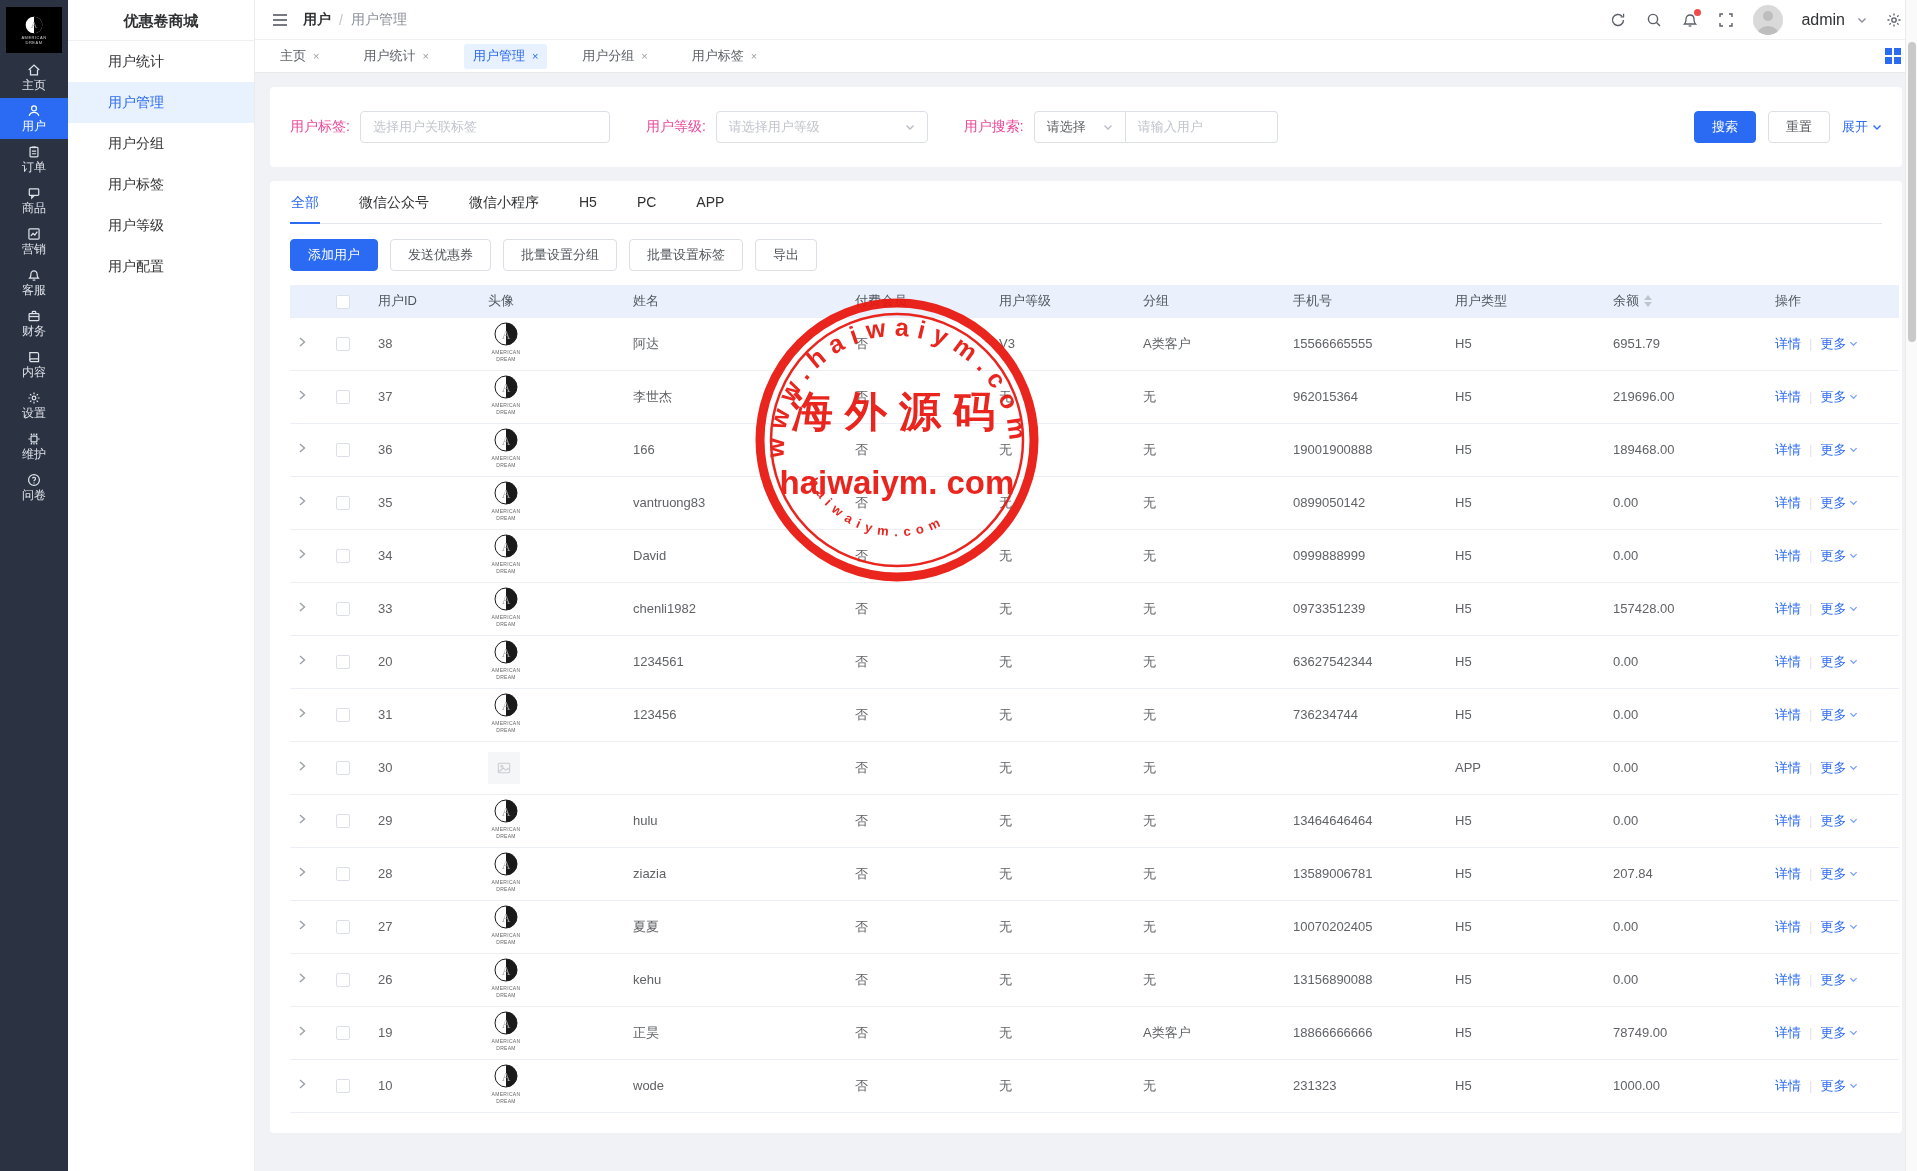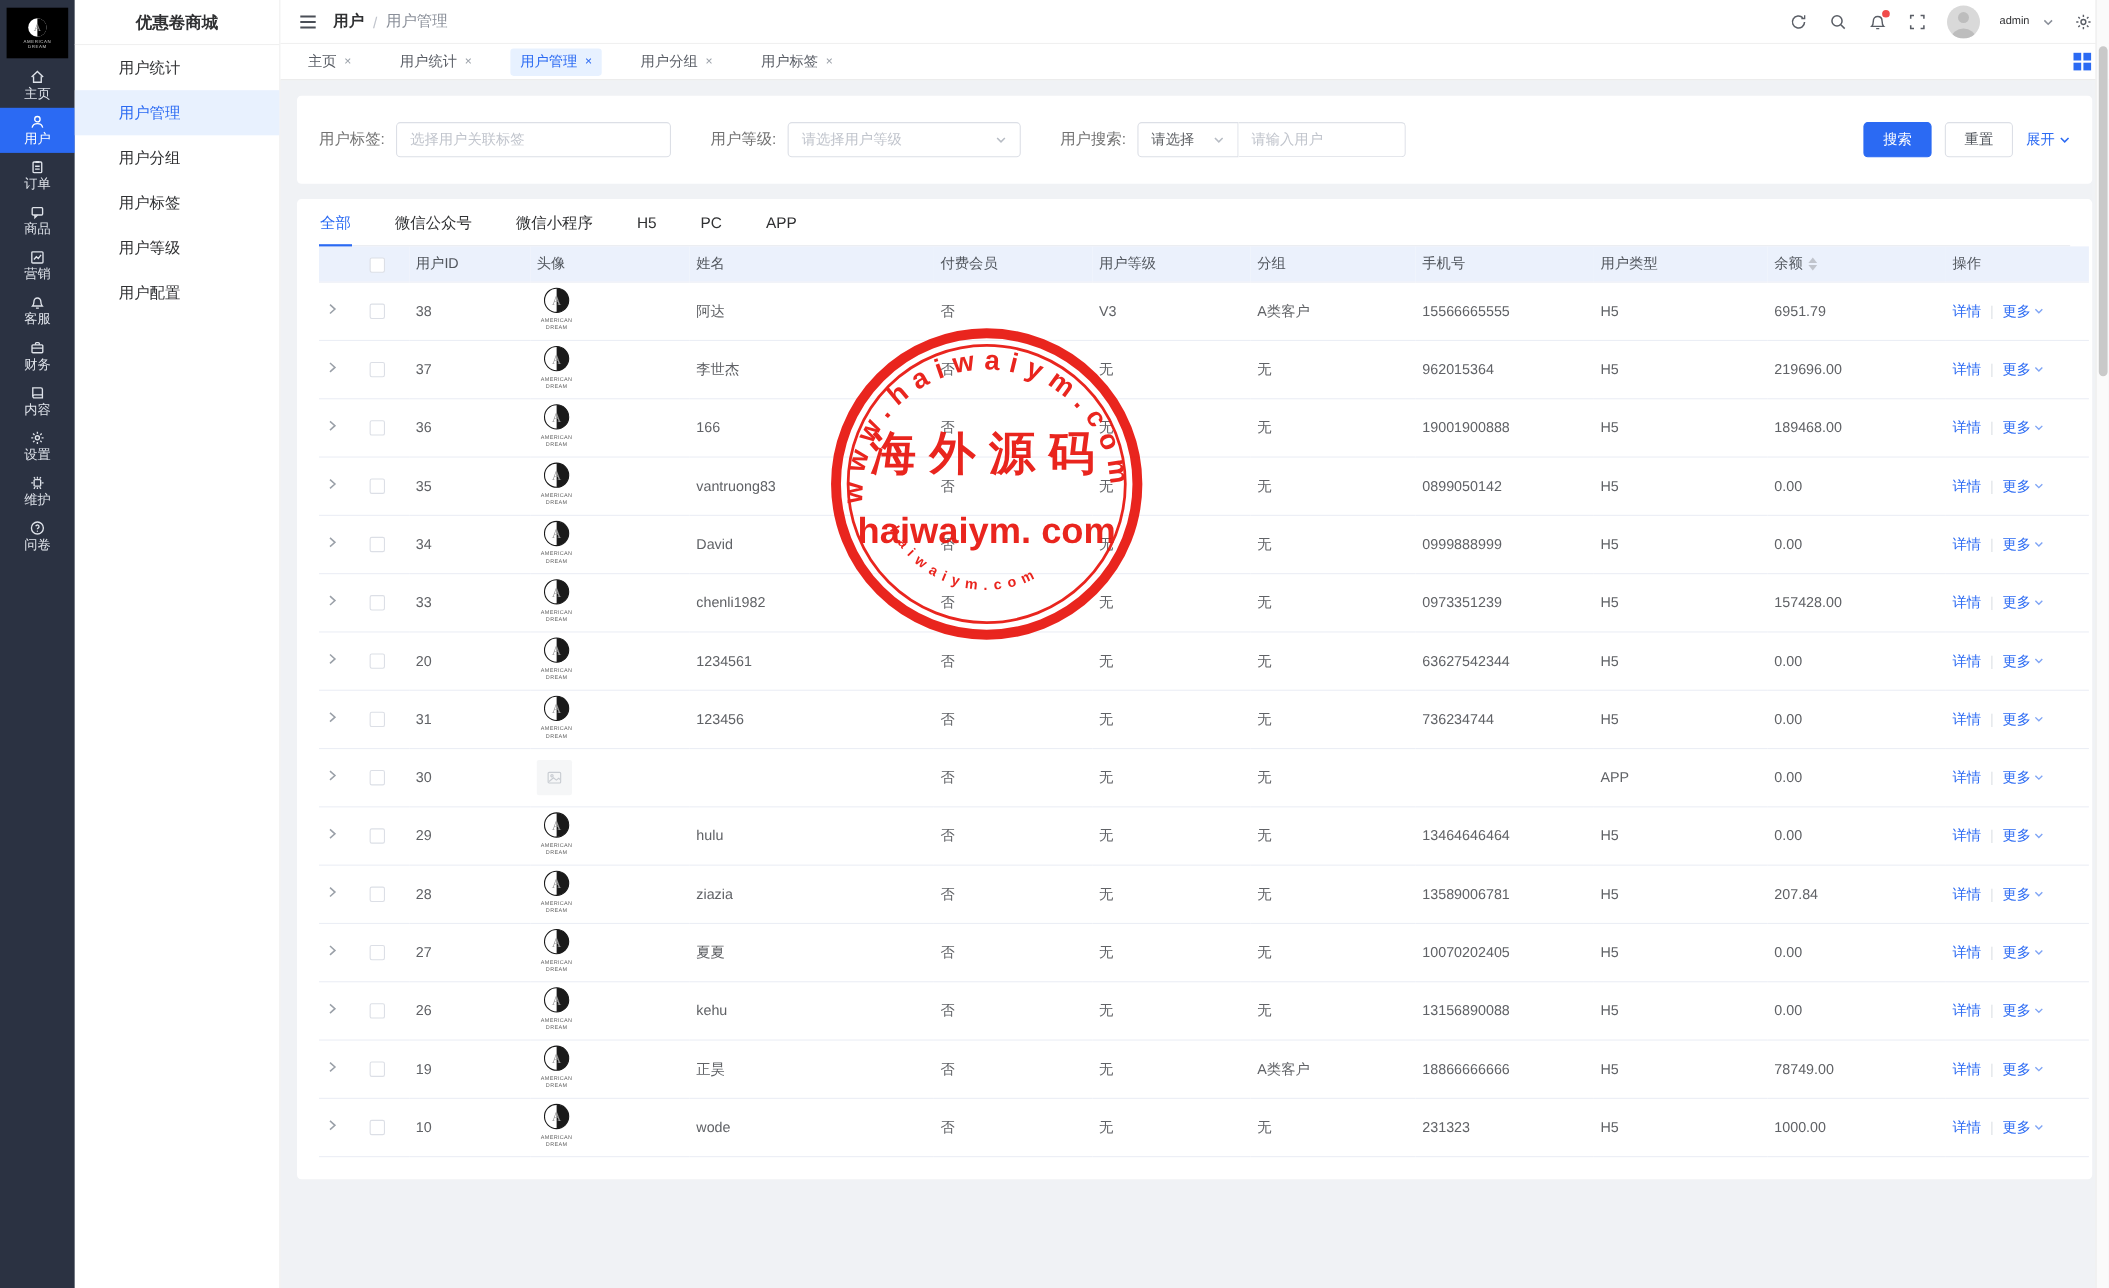--- a/index.html
+++ b/index.html
@@ -31,36 +31,36 @@
   .navbar { height:40px; background:#fff; display:flex; align-items:center; padding:0 14px 0 16px; border-bottom:1px solid #f0f0f0; }
   .hamburger { width:18px; height:18px; margin-right:14px; cursor:pointer; color:#4a4f57; }
   .crumb-section { font-weight:bold; font-size:14px; color:#303133; margin-right:8px; }
   .crumb-sep { color:#c0c4cc; margin-right:8px; }
   .crumb-page { color:#8a8f99; }
   .nav-right { margin-left:auto; display:flex; align-items:center; gap:18px; }
   .nav-ic { width:18px; height:18px; color:#5a5e66; cursor:pointer; position:relative; display:flex; align-items:center; justify-content:center; }
   .nav-ic svg { width:16px; height:16px; }
   .red-dot { position:absolute; top:-2px; right:-2px; width:7px; height:7px; border-radius:50%; background:#f04c4c; }
   .avatar { width:30px; height:30px; border-radius:50%; background:#d9d9d9; overflow:hidden; display:flex; align-items:flex-end; justify-content:center; cursor:pointer; }
-  .username { font-size:10px; color:#303133; display:flex; align-items:center; gap:4px; cursor:pointer; }
+  .username { font-size:16px; color:#303133; display:flex; align-items:center; gap:4px; cursor:pointer; }
 
   .tabstrip { height:33px; background:#fff; display:flex; align-items:center; padding:0 16px; border-bottom:1px solid #e8e8e8; }
   .tab { display:flex; align-items:center; height:25px; padding:0 9px; margin-right:26px; font-size:13px; color:#5a5e66; border-radius:3px; cursor:pointer; }
   .tab .x { margin-left:7px; font-size:11px; color:#9aa0a8; cursor:pointer; }
   .tab.active { background:#e7f1ff; color:#2b6af3; }
   .tab.active .x { color:#2b6af3; }
   .grid-ic { margin-left:auto; display:grid; grid-template-columns:7px 7px; grid-gap:2px; cursor:pointer; }
   .grid-ic i { width:7px; height:7px; background:#2b6af3; display:block; }
 
   .content { flex:1; padding:14px 15px; overflow:hidden; position:relative; }
 
   .card { background:#fff; border-radius:4px; }
   .filter-card { padding:24px 20px; display:flex; align-items:center; margin-bottom:14px; }
   .fgroup { display:flex; align-items:center; margin-right:36px; }
-  .flabel { font-size:14px; color:#737373; margin-right:10px; white-space:nowrap; }
+  .flabel { font-size:14px; color:#ec4899; margin-right:10px; white-space:nowrap; }
   .inp, .sel { height:32px; border:1px solid #dcdfe6; border-radius:4px; background:#fff; display:flex; align-items:center; padding:0 12px; font-size:13px; color:#c0c4cc; }
   .inp-tag { width:250px; }
   .sel-level { width:212px; justify-content:space-between; }
   .compound { display:flex; align-items:stretch; }
   .compound .sel-mini { width:92px; border-radius:4px 0 0 4px; justify-content:space-between; color:#606266; }
   .compound .inp-user { width:152px; border-left:none; border-radius:0 4px 4px 0; }
   .chev { width:10px; height:10px; color:#b7bcc4; flex:none; margin-left:8px; }
   .fbuttons { margin-left:auto; display:flex; align-items:center; gap:12px; }
   .btn { height:32px; padding:0 17px; border-radius:4px; font-size:13px; border:1px solid #dcdfe6; background:#fff; color:#51565d; cursor:pointer; font-family:inherit; white-space:nowrap; }
   .btn.primary { background:#2b6af3; border-color:#2b6af3; color:#fff; }
@@ -366,20 +366,27 @@
       </div>
 
       <div class="card table-card">
         <div class="ptabs" id="ptabs-host">
             <span class="ptab active">全部</span>
             <span class="ptab">微信公众号</span>
             <span class="ptab">微信小程序</span>
             <span class="ptab">H5</span>
             <span class="ptab">PC</span>
             <span class="ptab">APP</span>
+          </div>
+        <div class="toolbar" id="toolbar-host">
+            <button class="btn primary">添加用户</button>
+            <button class="btn">发送优惠券</button>
+            <button class="btn">批量设置分组</button>
+            <button class="btn">批量设置标签</button>
+            <button class="btn">导出</button>
           </div>
 
         <table class="utable">
           <colgroup>
             <col style="width:40px">
               <col style="width:42px">
               <col style="width:110px">
               <col style="width:145px">
             <col style="width:222px">
               <col style="width:144px">

